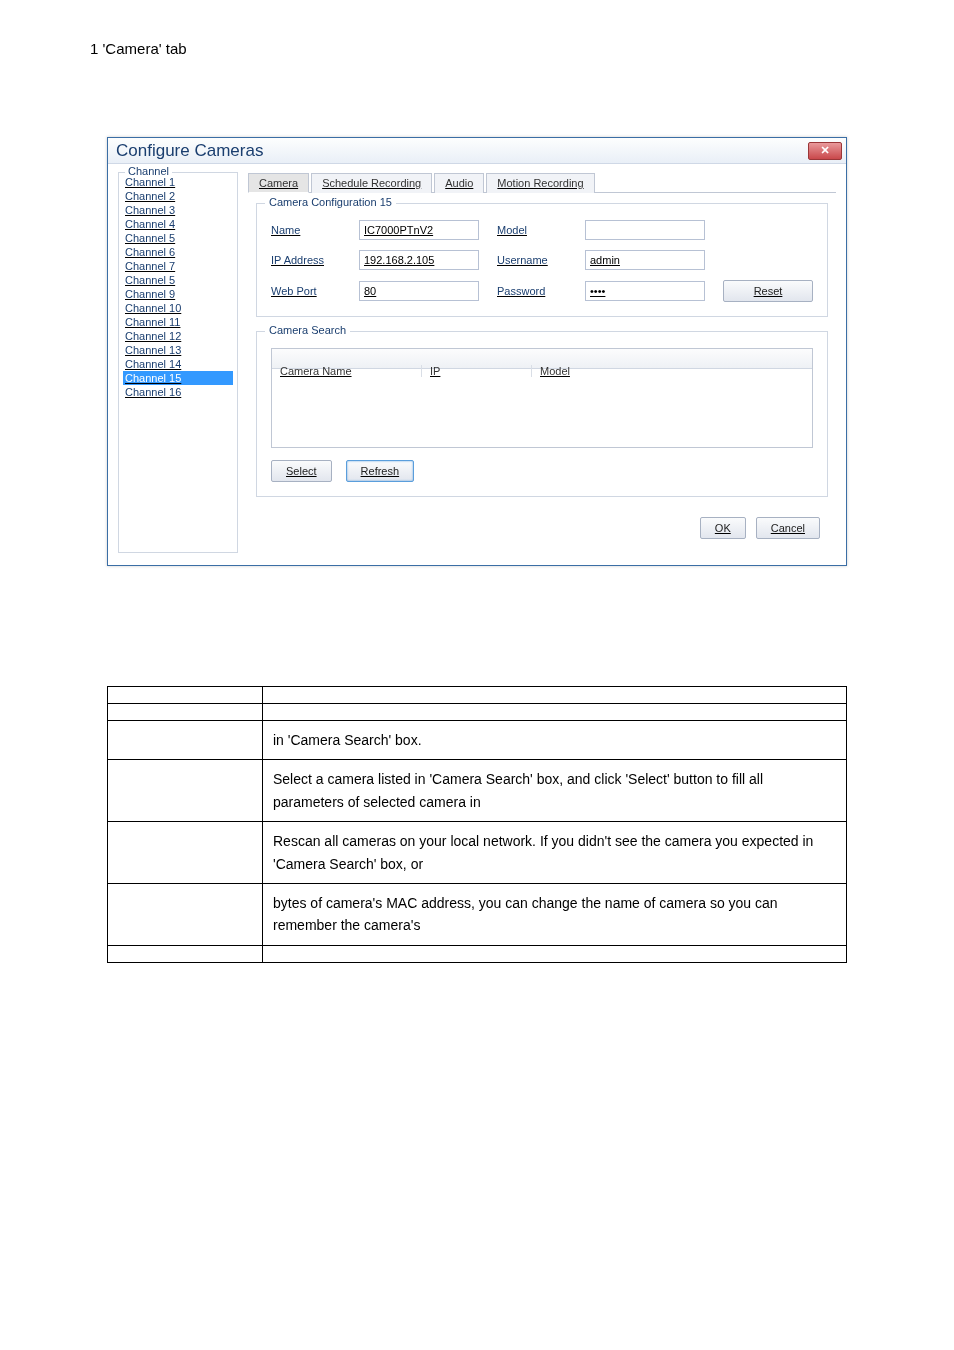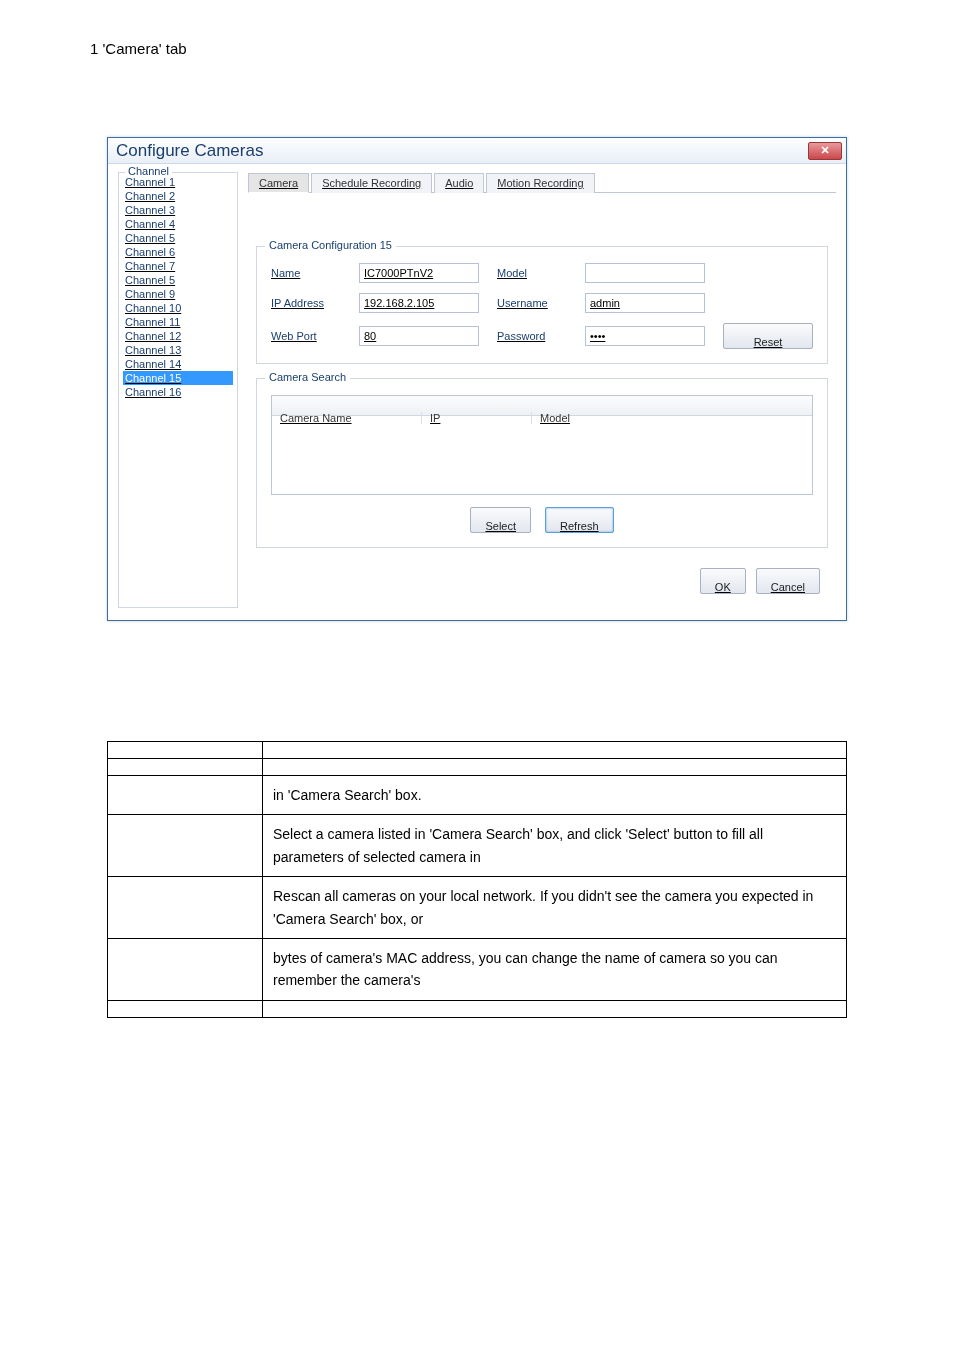--- a/index.html
+++ b/index.html
@@ -113,21 +113,20 @@
   }
   .tab-content {
     padding: 10px 8px;
   }
 
   .fieldset {
     border: 1px solid #d0d7e2;
     padding: 16px 14px 14px 14px;
     position: relative;
     margin-bottom: 14px;
-    margin-top: 43px;
   }
   .fieldset-label {
     position: absolute;
     top: -8px;
     left: 8px;
     background: #fff;
     padding: 0 4px;
     color: #1a3e6f;
     font-size: 11px;
   }
@@ -144,21 +143,21 @@
   .form-input {
     width: 100%;
     height: 20px;
     border: 1px solid #b7c1d4;
     padding: 0 4px;
     font-size: 11px;
     font-family: inherit;
   }
   .btn {
     height: 22px;
-    padding: 12px 14px;
+    padding: 4px 14px;
     background: linear-gradient(#fafbfc, #e2e6ee);
     border: 1px solid #a7b1c2;
     border-radius: 2px;
     font-size: 11px;
     color: #222;
     cursor: pointer;
   }
   .btn.highlighted {
     border: 1px solid #5a9edc;
     box-shadow: 0 0 2px #5a9edc inset;
@@ -186,21 +185,20 @@
   .search-col {
     padding: 0 8px;
     border-right: 1px solid #d9dee6;
     margin-top: 24px;
   }
   .search-col.c1 { width: 150px; }
   .search-col.c2 { width: 110px; }
   .search-col.c3 { flex: 1; border-right: none; }
   .search-buttons {
     display: flex;
-    justify-content: center;
     gap: 14px;
     margin-top: 12px;
   }
 
   .dialog-footer {
     display: flex;
     justify-content: flex-end;
     gap: 10px;
     padding: 10px 16px 14px 16px;
   }

